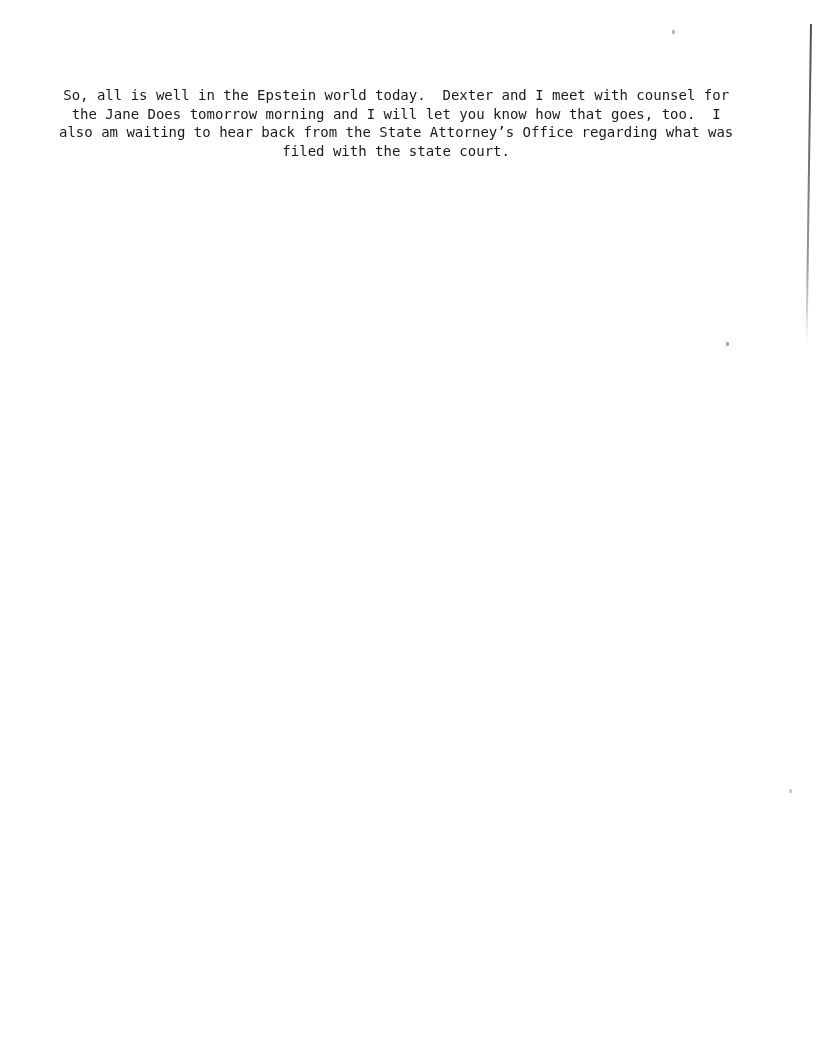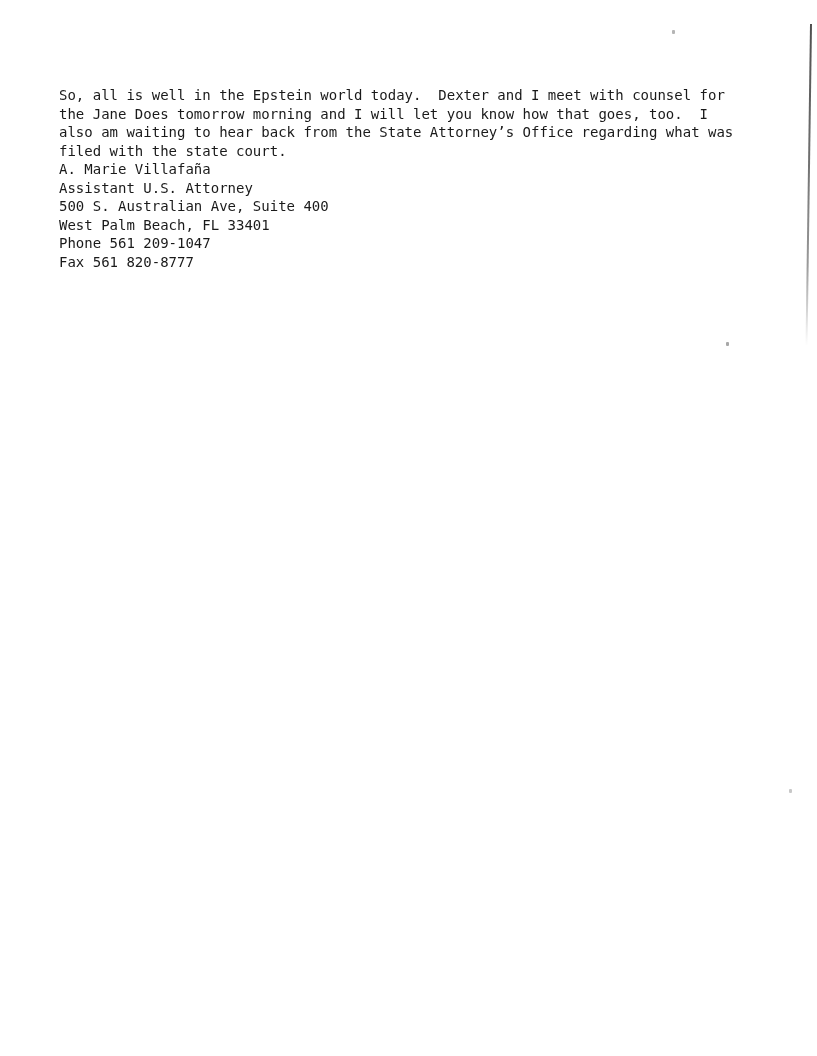--- a/index.html
+++ b/index.html
@@ -22,20 +22,21 @@
     color: #1a1a1a;
     font-size: 14px;
     line-height: 18.5px;
   }
   .text-block pre {
     margin: 0;
     font-family: inherit;
     font-size: inherit;
     line-height: inherit;
     white-space: pre;
+    text-align: center;
   }
   .signature-block {
     margin-top: 18.5px; 
   }
   .page-number {
     position: absolute;
     left: 0;
     right: 0;
     top: 996px;
     text-align: center;
@@ -74,26 +75,20 @@
 </head>
 <body>
 
 <div class="page">
 
   <div class="text-block">
     <pre>So, all is well in the Epstein world today.  Dexter and I meet with counsel for
 the Jane Does tomorrow morning and I will let you know how that goes, too.  I
 also am waiting to hear back from the State Attorney’s Office regarding what was
 filed with the state court.</pre>
-    <pre class="signature-block">A. Marie Villafaña
-Assistant U.S. Attorney
-500 S. Australian Ave, Suite 400
-West Palm Beach, FL 33401
-Phone 561 209-1047
-Fax 561 820-8777</pre>
   </div>
 
 
   <div class="scan-line"></div>
   <div class="speck speck-1"></div>
   <div class="speck speck-2"></div>
   <div class="speck speck-3"></div>
 
 </div>
 

